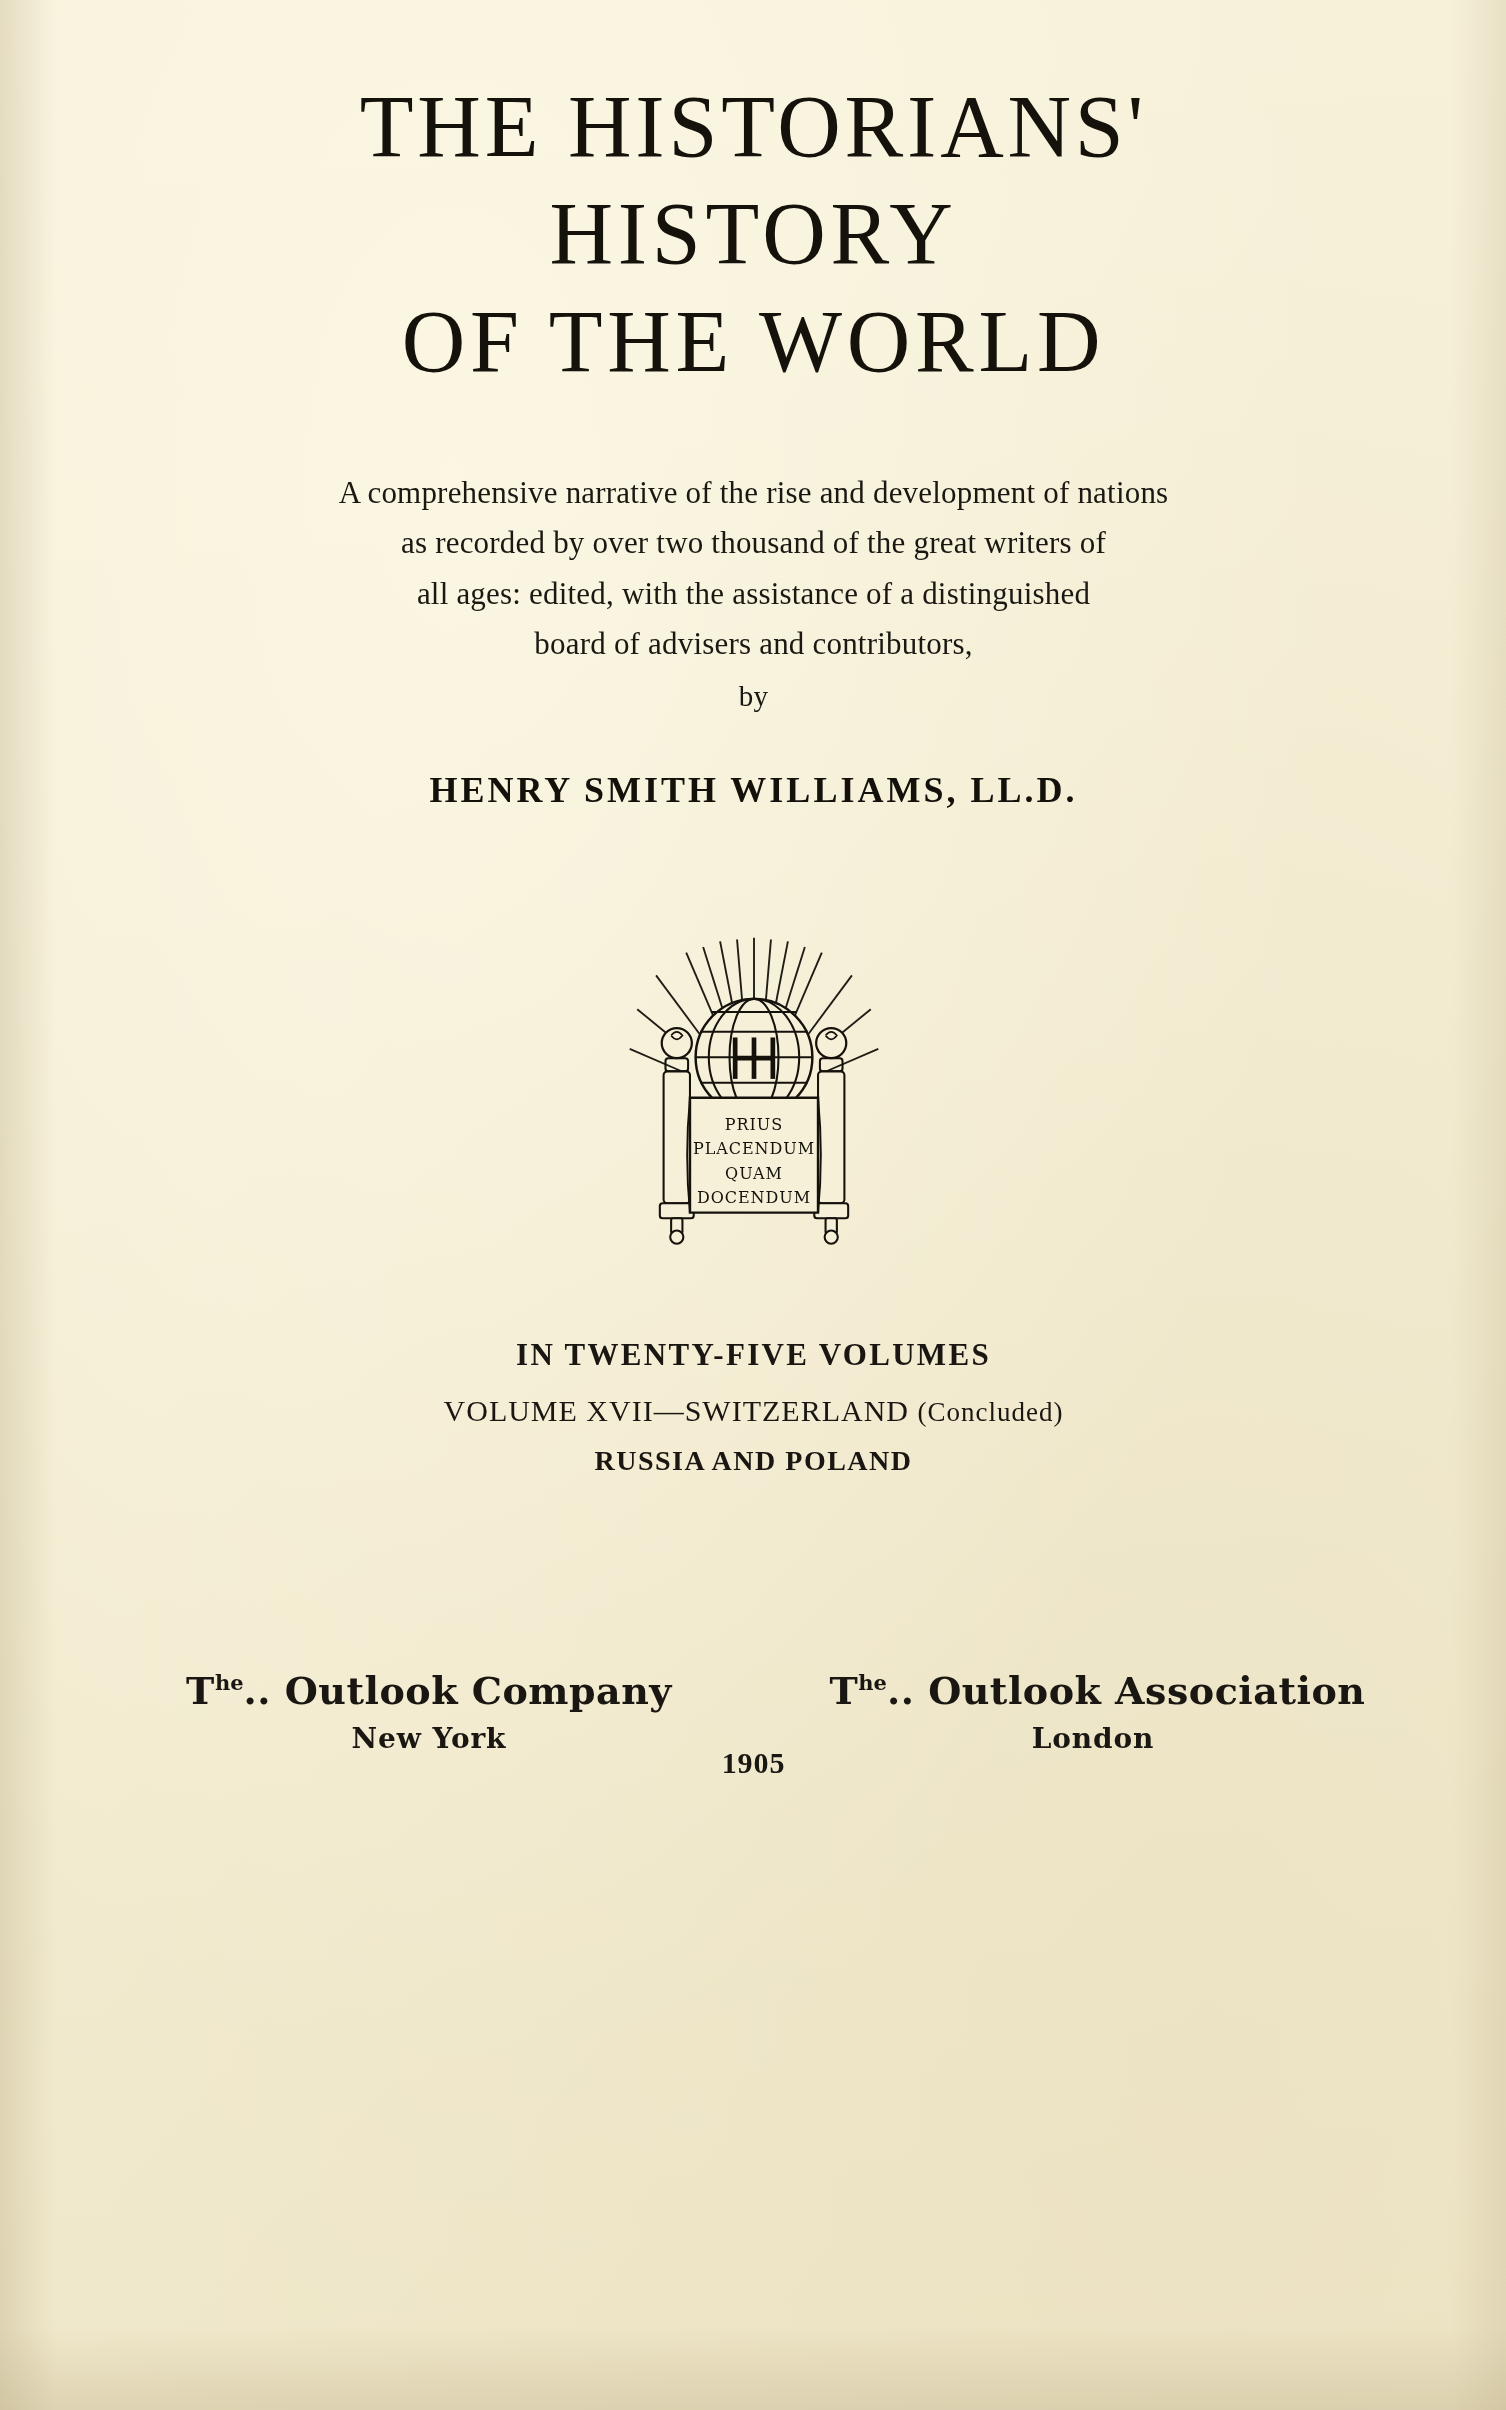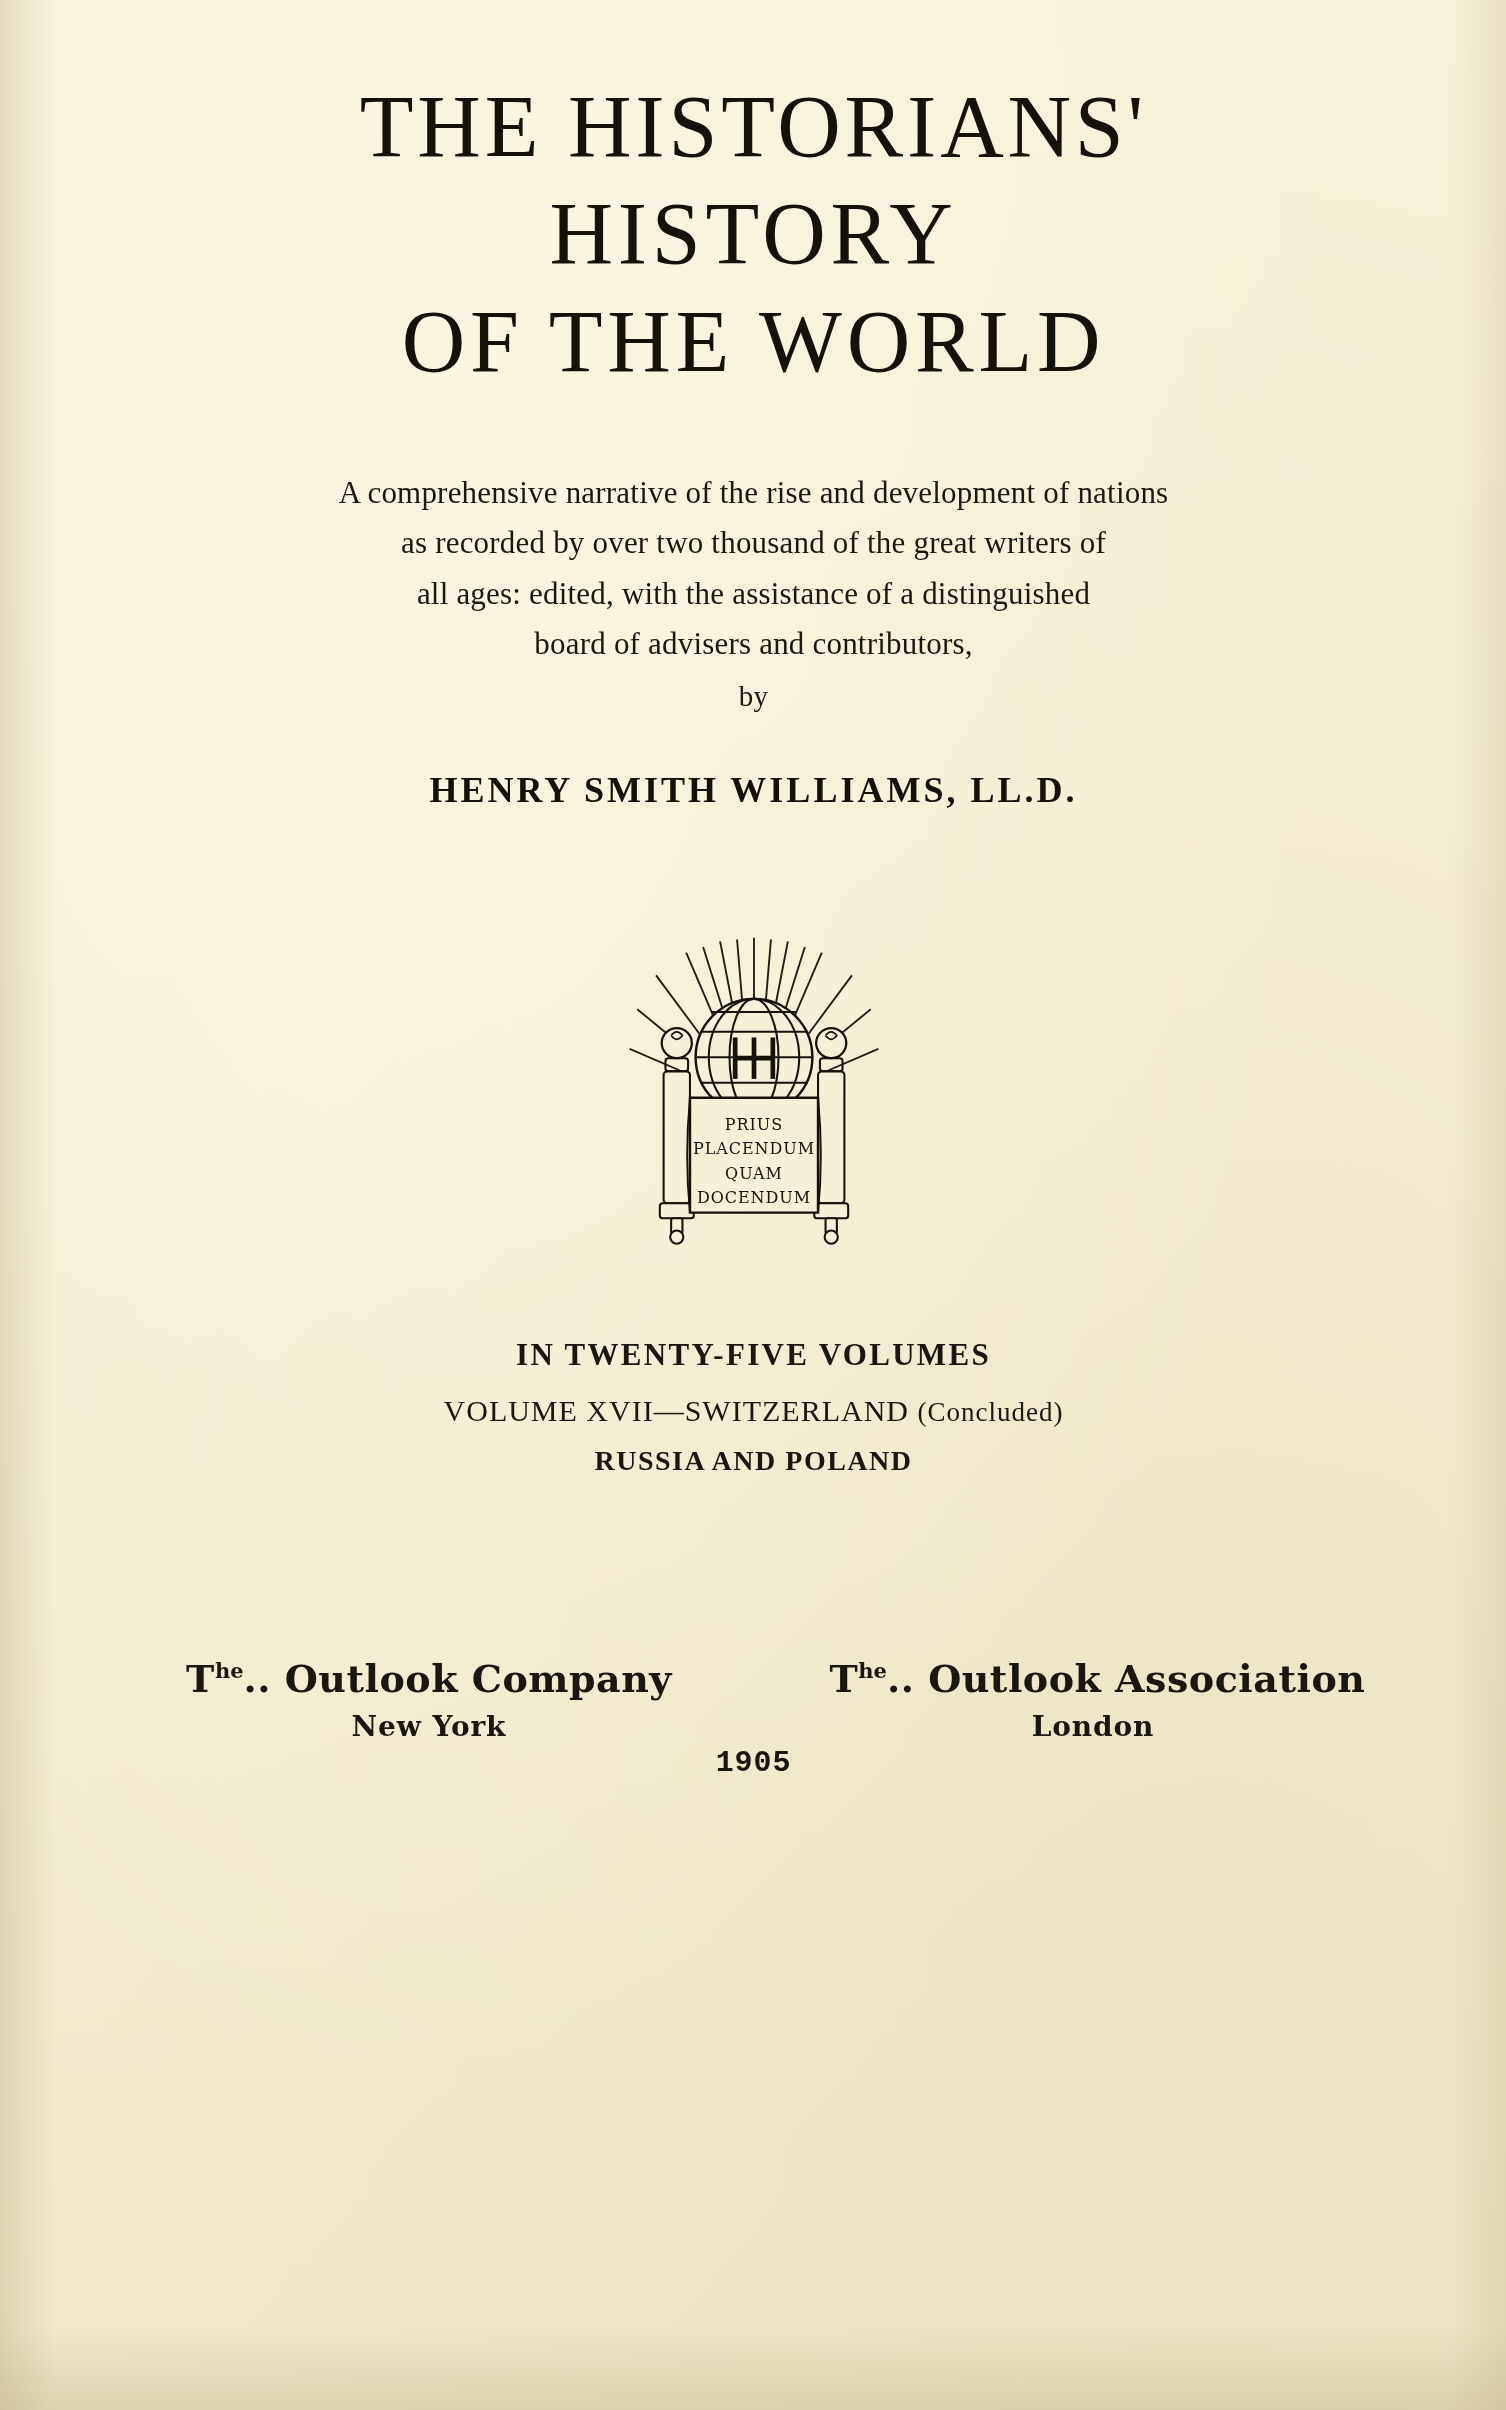--- a/index.html
+++ b/index.html
@@ -113,21 +113,21 @@
     letter-spacing: 1.5px;
   }
 
   .imprint {
     margin-top: 179px;
     position: relative;
     height: 160px;
   }
   .pub {
     position: absolute;
-    top: 0;
+    top: 12px;
     text-align: center;
   }
   .pub-left { left: 71px; width: 527px; }
   .pub-right { right: 56px; width: 527px; }
   .pub-name {
     font-family: "DejaVu Serif", serif;
     font-size: 38px;
     font-weight: bold;
     letter-spacing: 0.5px;
     white-space: nowrap;
@@ -142,21 +142,21 @@
     font-family: "DejaVu Serif", serif;
     font-size: 28px;
     font-weight: bold;
     letter-spacing: 0.9px;
   }
   .year {
     position: absolute;
     top: 90px;
     left: 0; right: 0;
     text-align: center;
-    font-family: Liberation Mono, monospace;
+    font-family: Liberation Serif, serif;
     font-size: 30px;
     font-weight: bold;
     letter-spacing: 0.9px;
   }
   .motto-text { font-family: "DejaVu Serif", serif; }
 </style>
 </head>
 <body>
 
 <div class="page">

